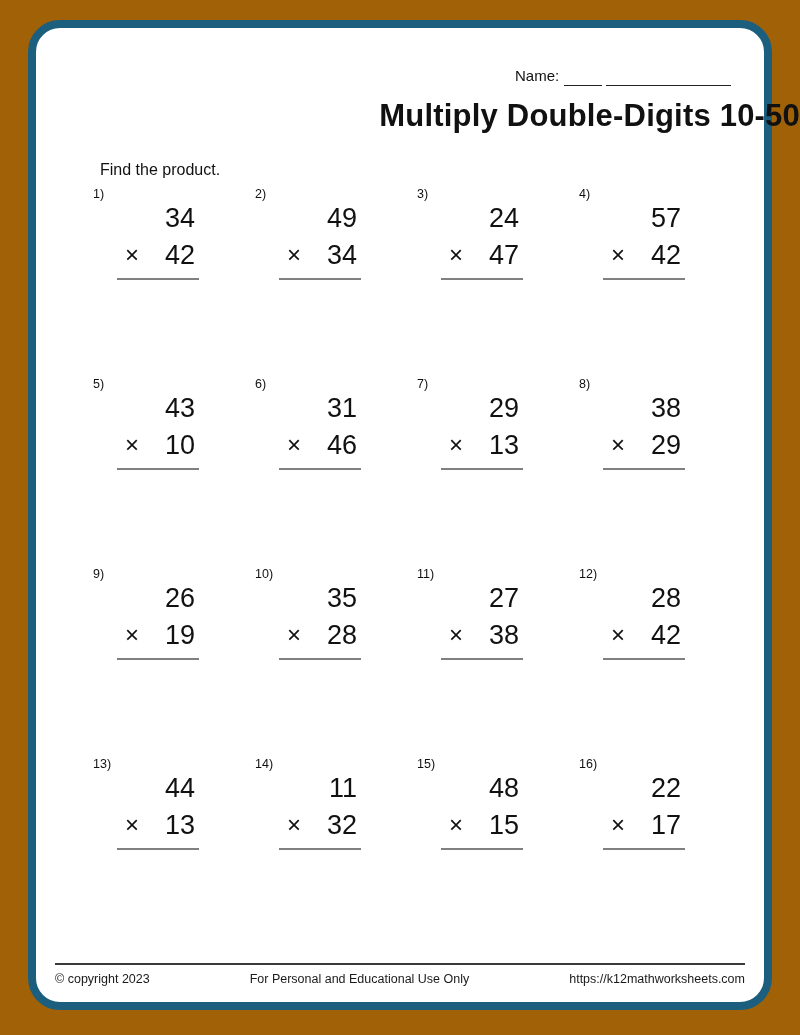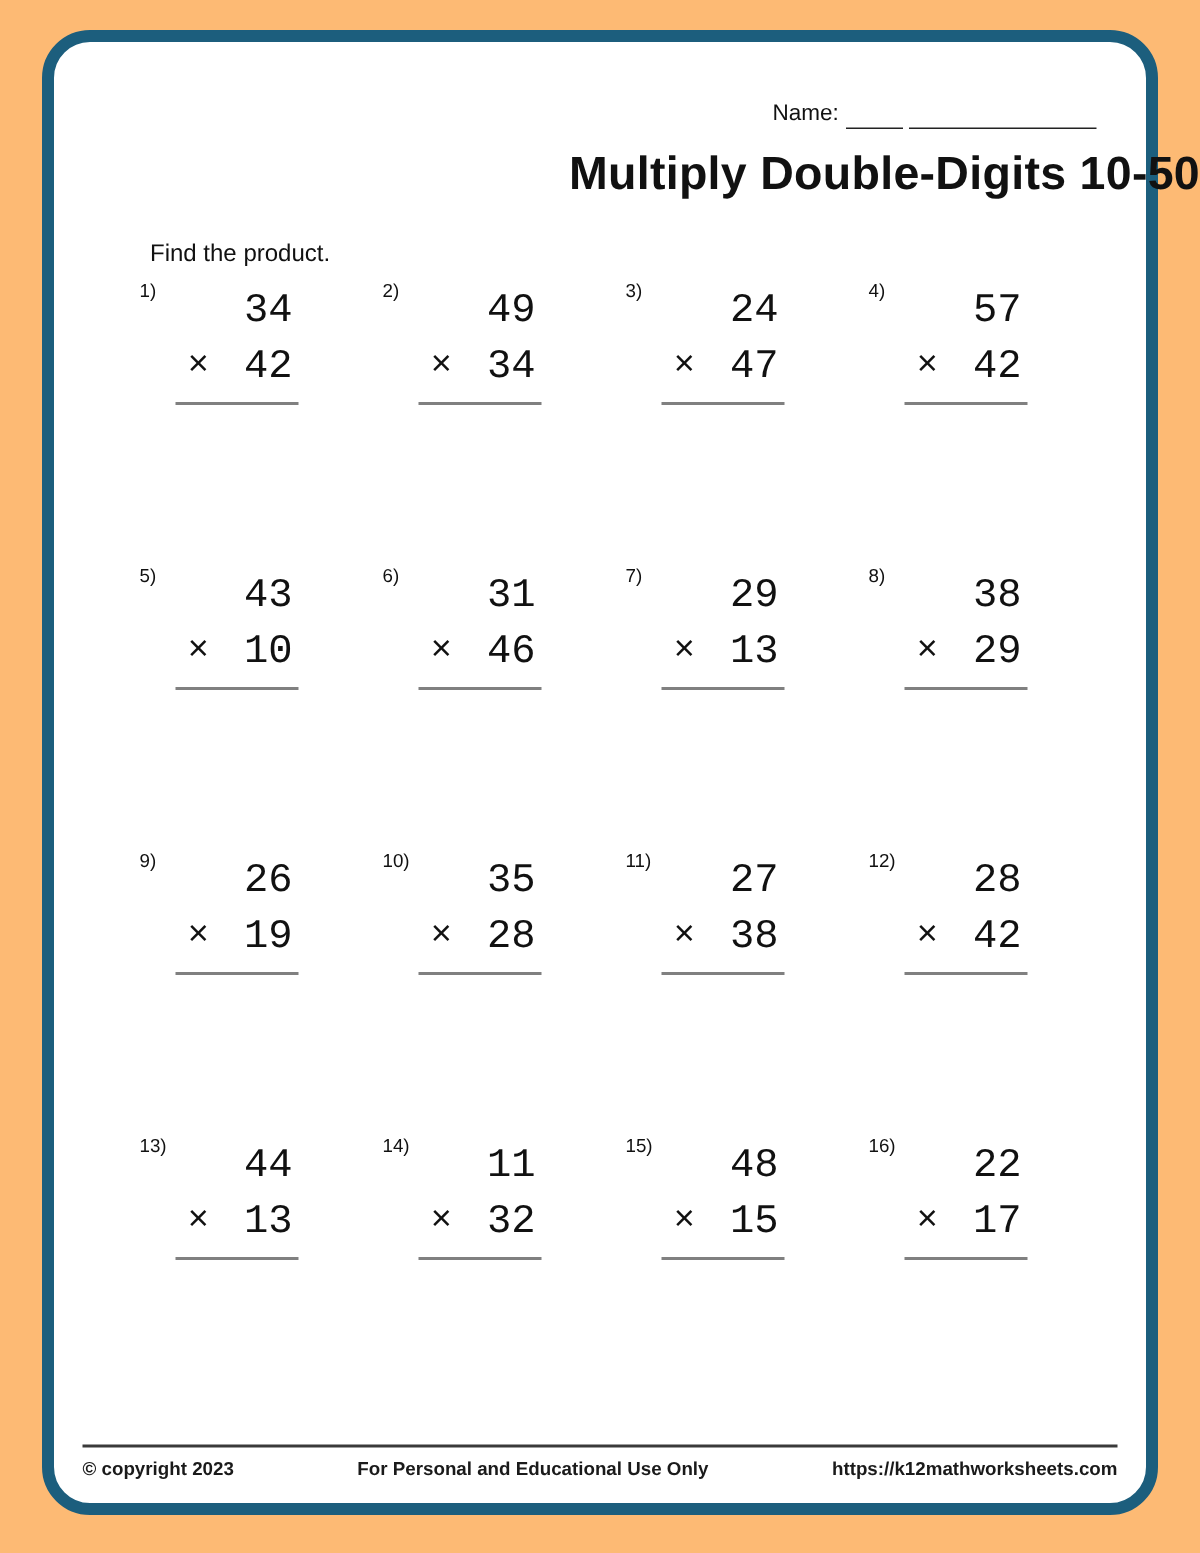--- a/index.html
+++ b/index.html
@@ -4,21 +4,21 @@
 <style>
   :root{
     --border-color:#1C5E7D;
     --answer-line:#808080;
     --footer-line:#3a3a3a;
     --ink:#111111;
   }
   *{margin:0;padding:0;box-sizing:border-box;}
   html,body{background:#ffffff;}
   .page{
-    position:relative;width:800px;height:1035px;background:#fdba74;
+    position:relative;width:800px;height:1035px;background:#a16207;
     font-family:"Liberation Sans",sans-serif;color:var(--ink);overflow:hidden;
   }
   .frame{
     position:absolute;left:28px;top:20px;width:744px;height:990px;
     border:8px solid var(--border-color);border-radius:32px;background:#ffffff;
   }
   .name-row{
     position:absolute;top:62px;left:515px;width:216px;height:24px;
     display:flex;align-items:flex-end;font-size:15px;
   }
@@ -32,36 +32,36 @@
     position:absolute;top:98px;left:0;width:800px;text-align:right;
     font-size:31px;font-weight:bold;letter-spacing:0.2px;
   }
   .instruction{position:absolute;top:161px;left:100px;font-size:16px;}
   .problems{
     position:absolute;top:186px;left:93px;width:650px;
     display:grid;grid-template-columns:repeat(4,162px);grid-auto-rows:190px;
   }
   .problem{position:relative;}
   .p-num{position:absolute;top:1px;left:0;font-size:12.5px;}
-  .work{margin-left:32px;margin-top:4px;width:70px;font-size:27px;font-family:Liberation Mono, monospace;}
+  .work{margin-left:32px;margin-top:14px;width:70px;font-size:27px;}
   .top-line{text-align:right;line-height:36px;}
   .op-line{display:flex;justify-content:space-between;line-height:36px;margin-top:1px;}
   .op{font-size:24px;line-height:36px;}
   .ans-line{
     width:82px;margin-left:-8px;margin-top:5px;
     border-bottom:2px solid var(--answer-line);
   }
   .footer-divider{
     position:absolute;top:963px;left:55px;width:690px;height:2px;
     background:var(--footer-line);
   }
   .footer{
     position:absolute;top:972px;left:55px;width:690px;
     display:flex;justify-content:space-between;align-items:flex-start;
-    font-size:12.5px;color:#1a1a1a;font-weight:bold;
+    font-size:12.5px;color:#1a1a1a;
   }
 </style>
 </head>
 <body>
 
 <div class="page">
   <div class="frame"></div>
 
   <div class="name-row">
     <span class="name-label">Name:</span>

